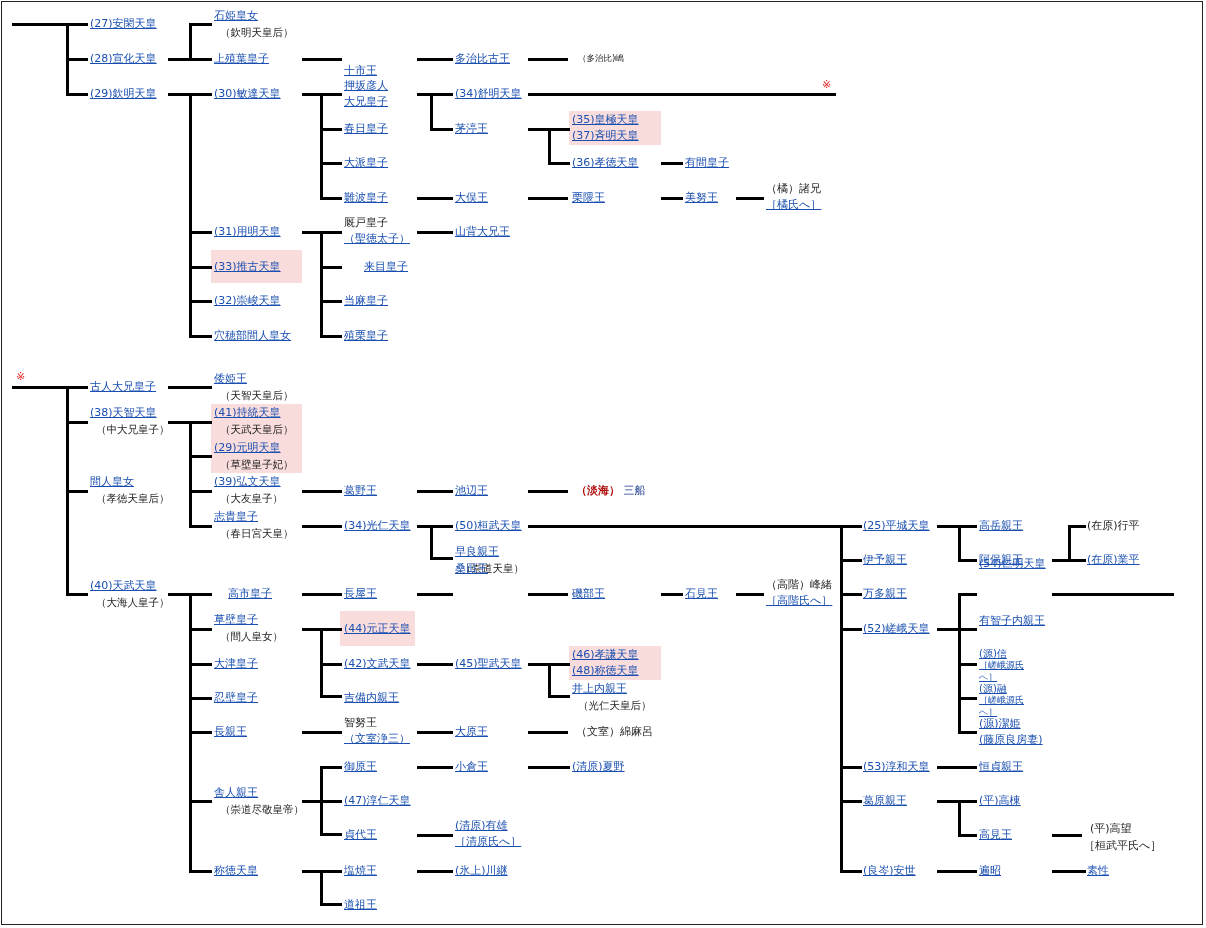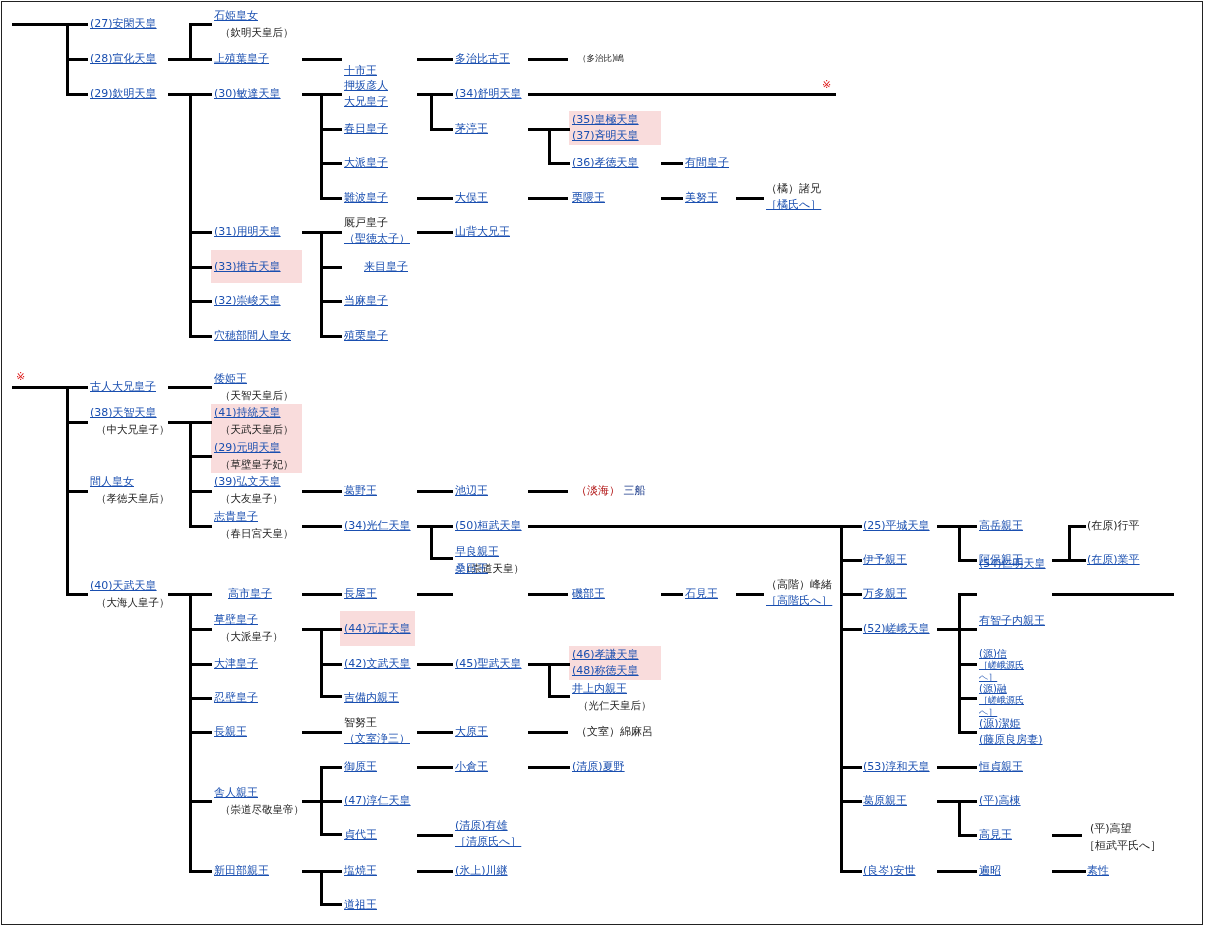--- a/index.html
+++ b/index.html
@@ -7,21 +7,21 @@
          font-family:"DejaVu Sans", sans-serif; font-size:11px; }
   #frame { position:absolute; left:1px; top:1px; width:1200px; height:922px;
            border:1px solid #222; box-sizing:content-box; }
   .n { position:absolute; white-space:nowrap; line-height:17px; color:#222; }
   a.l { color:#1a4fb0; text-decoration:underline; cursor:pointer; }
   .sub { display:block; color:#222; padding-left:6px; font-size:10.5px; }
   .hl { position:absolute; background:#f9dcdc; }
   .hline { position:absolute; height:3px; background:#000; }
   .vline { position:absolute; width:3px; background:#000; }
   .mark { position:absolute; color:#e02020; font-size:11px; }
-  .red { color:#b01010; }
+  .red { color:#b01010;font-weight:bold; }
   .small { font-size:8.5px; }
   .wrap { white-space:normal; width:70px; line-height:13px; }
   .wrap2 { white-space:normal; width:62px; line-height:11px; font-size:10px; }
 </style>
 </head>
 <body>
 
 <div id="frame"></div>
 
 <div class="hl" style="left:569px;top:111px;width:92px;height:34px"></div>
@@ -232,26 +232,26 @@
 <div class="n wrap2" style="left:979px;top:683px"><a class="l">(源)融</a><br><a class="l" style="font-size:9px">［嵯峨源氏へ］</a></div>
 <div class="n" style="left:979px;top:716px;line-height:16px"><a class="l">(源)潔姫</a><br><a class="l">(藤原良房妻)</a></div>
 <div class="n" style="left:979px;top:758px"><a class="l">恒貞親王</a></div>
 <div class="n" style="left:979px;top:792px"><a class="l">(平)高棟</a></div>
 <div class="n" style="left:979px;top:826px"><a class="l">高見王</a></div>
 <div class="n" style="left:1084px;top:820px;line-height:17px"><span style="padding-left:6px">(平)高望</span><br><span>［桓武平氏へ］</span></div>
 <div class="n" style="left:979px;top:862px"><a class="l">遍昭</a></div>
 <div class="n" style="left:1087px;top:862px"><a class="l">素性</a></div>
 
 <div class="n" style="left:228px;top:585px"><a class="l">高市皇子</a></div>
-<div class="n" style="left:214px;top:611px"><a class="l">草壁皇子</a><span class="sub">（大派皇子）</span></div>
+<div class="n" style="left:214px;top:611px"><a class="l">草壁皇子</a><span class="sub">（間人皇女）</span></div>
 <div class="n" style="left:214px;top:655px"><a class="l">大津皇子</a></div>
 <div class="n" style="left:214px;top:689px"><a class="l">忍壁皇子</a></div>
 <div class="n" style="left:214px;top:723px"><a class="l">長親王</a></div>
 <div class="n" style="left:214px;top:784px"><a class="l">舎人親王</a><span class="sub">（崇道尽敬皇帝）</span></div>
-<div class="n" style="left:214px;top:862px"><a class="l">新田部親王</a></div>
+<div class="n" style="left:214px;top:862px"><a class="l">称徳天皇</a></div>
 
 <div class="n" style="left:344px;top:585px"><a class="l">長屋王</a></div>
 <div class="n" style="left:344px;top:620px"><a class="l">(44)元正天皇</a></div>
 <div class="n" style="left:344px;top:655px"><a class="l">(42)文武天皇</a></div>
 <div class="n" style="left:344px;top:689px"><a class="l">吉備内親王</a></div>
 <div class="n" style="left:344px;top:715px;line-height:16px"><span>智努王</span><br><a class="l">（文室浄三）</a></div>
 <div class="n" style="left:344px;top:758px"><a class="l">御原王</a></div>
 <div class="n" style="left:344px;top:792px"><a class="l">(47)淳仁天皇</a></div>
 <div class="n" style="left:344px;top:826px"><a class="l">貞代王</a></div>
 <div class="n" style="left:344px;top:862px"><a class="l">塩焼王</a></div>

